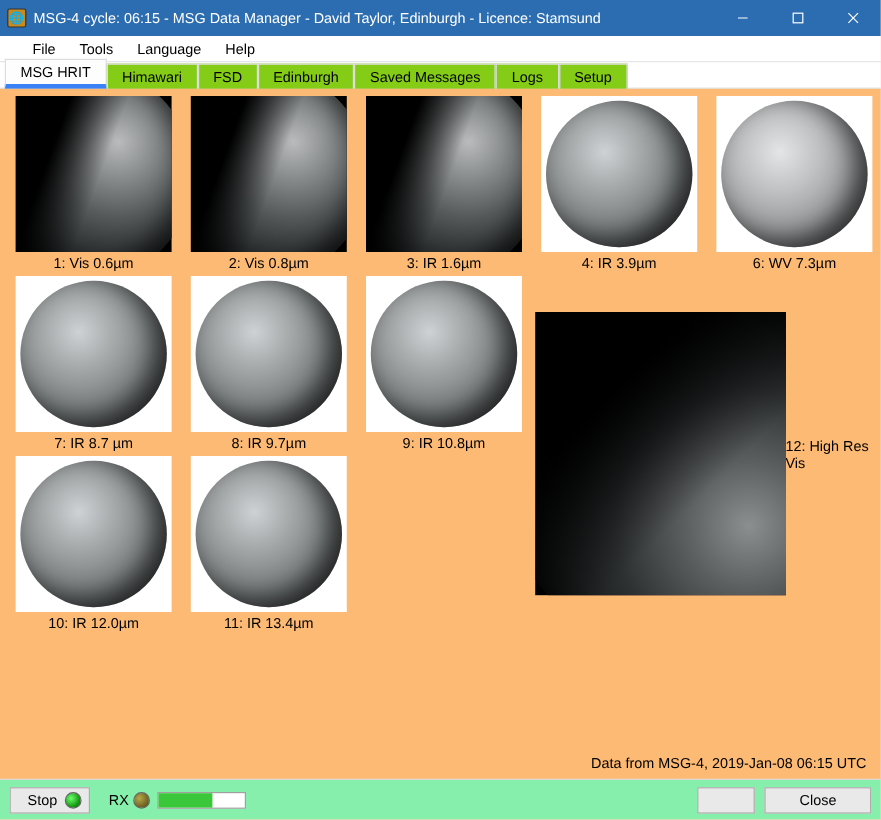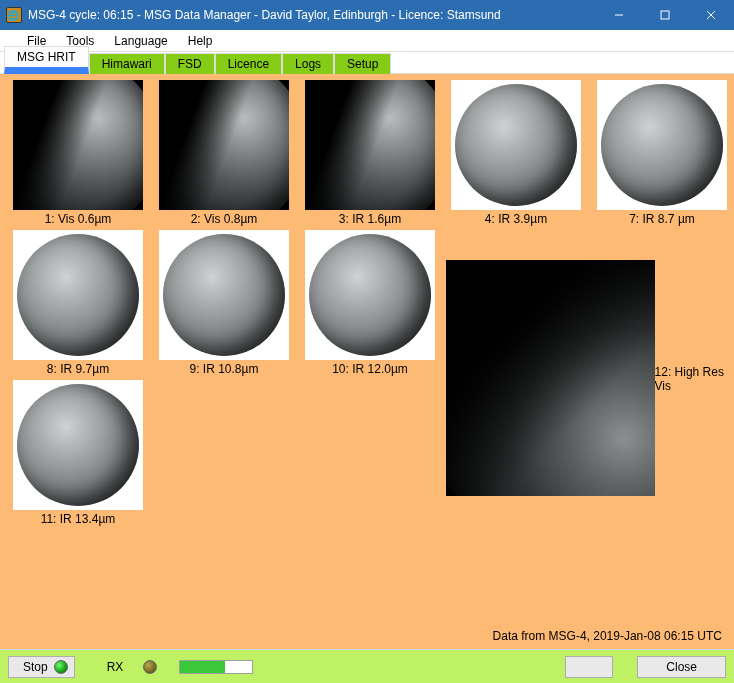--- a/index.html
+++ b/index.html
@@ -69,21 +69,21 @@
     background: #84cc16;
     border: 1px solid #ddd;
     border-bottom: none;
     margin-right: 0;
     position: relative;
     top: 1px;
     cursor: default;
   }
   .tab.active {
     background: #fdfdfd;
-    border-bottom: 7px solid #3b82f6;
+    border-bottom: 4px solid #3b82f6;
   }
 
   
   .content {
     background: #fdba74;
     height: calc(683px - 30px - 22px - 22px - 34px);
     padding: 6px 8px;
     position: relative;
   }
 
@@ -144,26 +144,25 @@
   .status-text {
     position: absolute;
     right: 12px;
     bottom: 6px;
     font-size: 12px;
   }
 
   
   .bottombar {
     height: 34px;
-    background: #bef264;
+    background: #86efac;
     border-top: 1px solid #d8d8d8;
     display: flex;
     align-items: center;
     padding: 0 8px;
-    gap: 16px;
   }
   .btn {
     height: 22px;
     padding: 0 14px;
     background: #e9e9e9;
     border: 1px solid #adadad;
     font-size: 12px;
     display: inline-flex;
     align-items: center;
     cursor: default;
@@ -222,21 +221,22 @@
   <div class="menu-item">File</div>
   <div class="menu-item">Tools</div>
   <div class="menu-item">Language</div>
   <div class="menu-item">Help</div>
 </div>
 
 <div class="tabbar">
   <div class="tab active">MSG HRIT</div>
   <div class="tab">Himawari</div>
   <div class="tab">FSD</div>
-  <div class="tab">Licence</div>
+  <div class="tab">Edinburgh</div>
+  <div class="tab">Saved Messages</div>
   <div class="tab">Logs</div>
   <div class="tab">Setup</div>
 </div>
 
 <div class="content">
   <div class="thumb-grid">
 
     <div class="cell">
       <div class="thumb visdisc">
           <div class="globe"></div>
@@ -255,20 +255,26 @@
         </div>
       <div class="caption">3:  IR 1.6µm</div>
     </div>
     <div class="cell">
       <div class="thumb whitebg">
           <div class="globe"></div>
         </div>
       <div class="caption">4:  IR 3.9µm</div>
     </div>
 
+    <div class="cell">
+      <div class="thumb whitebg">
+          <div class="globe smooth"></div>
+        </div>
+      <div class="caption">6:  WV 7.3µm</div>
+    </div>
     <div class="cell">
       <div class="thumb whitebg">
           <div class="globe"></div>
         </div>
       <div class="caption">7:  IR 8.7 µm</div>
     </div>
     <div class="cell">
       <div class="thumb whitebg">
           <div class="globe"></div>
         </div>

